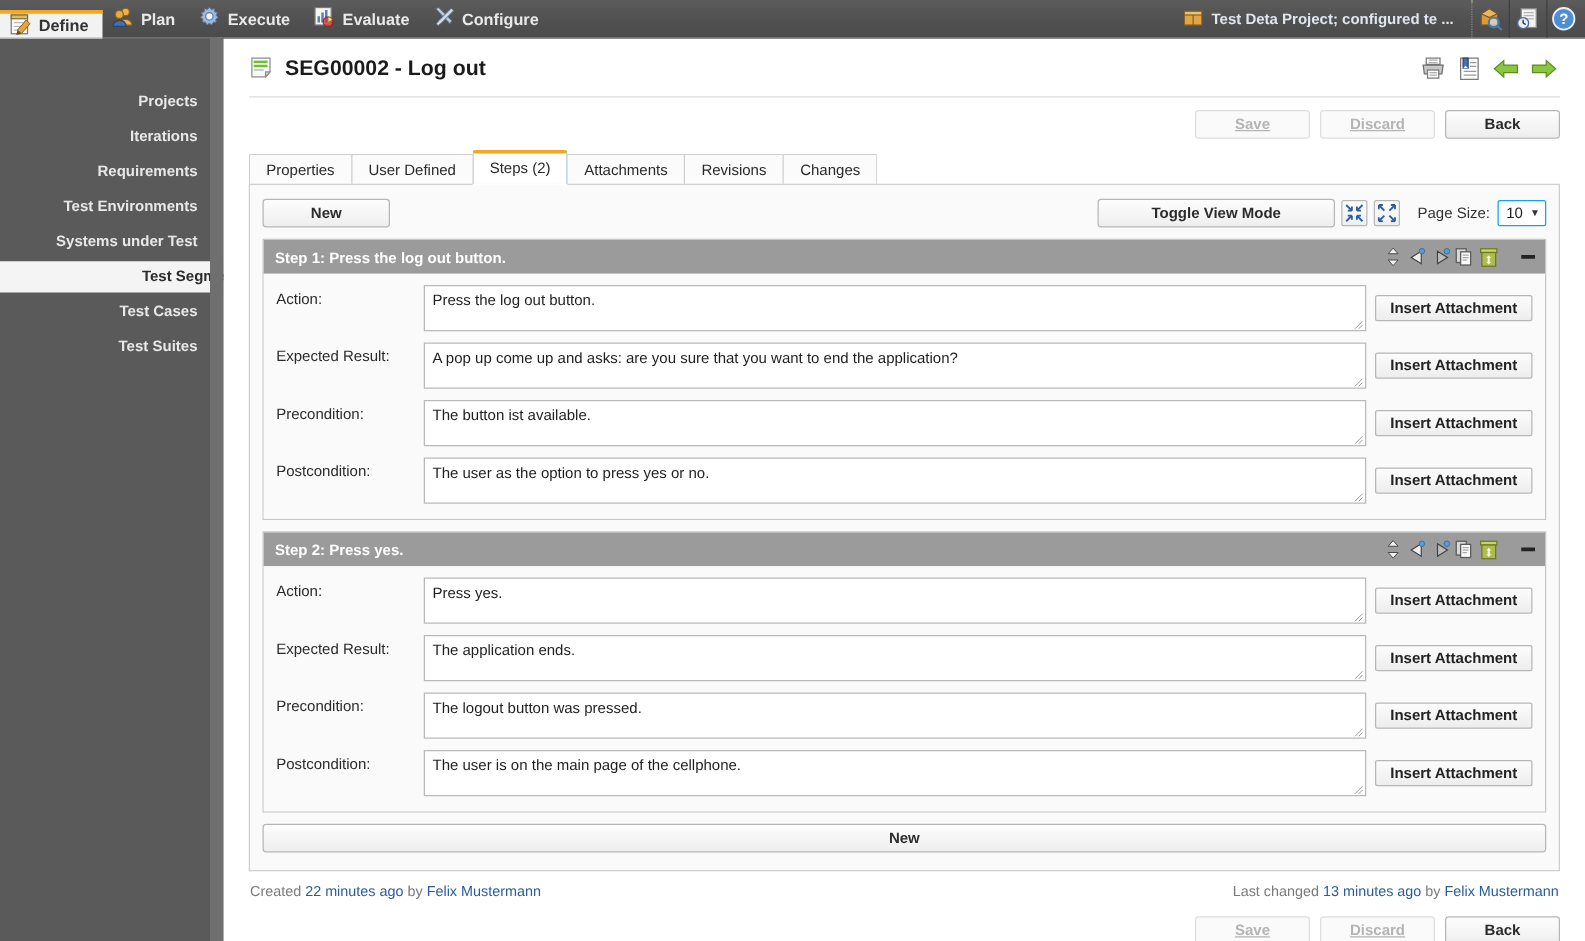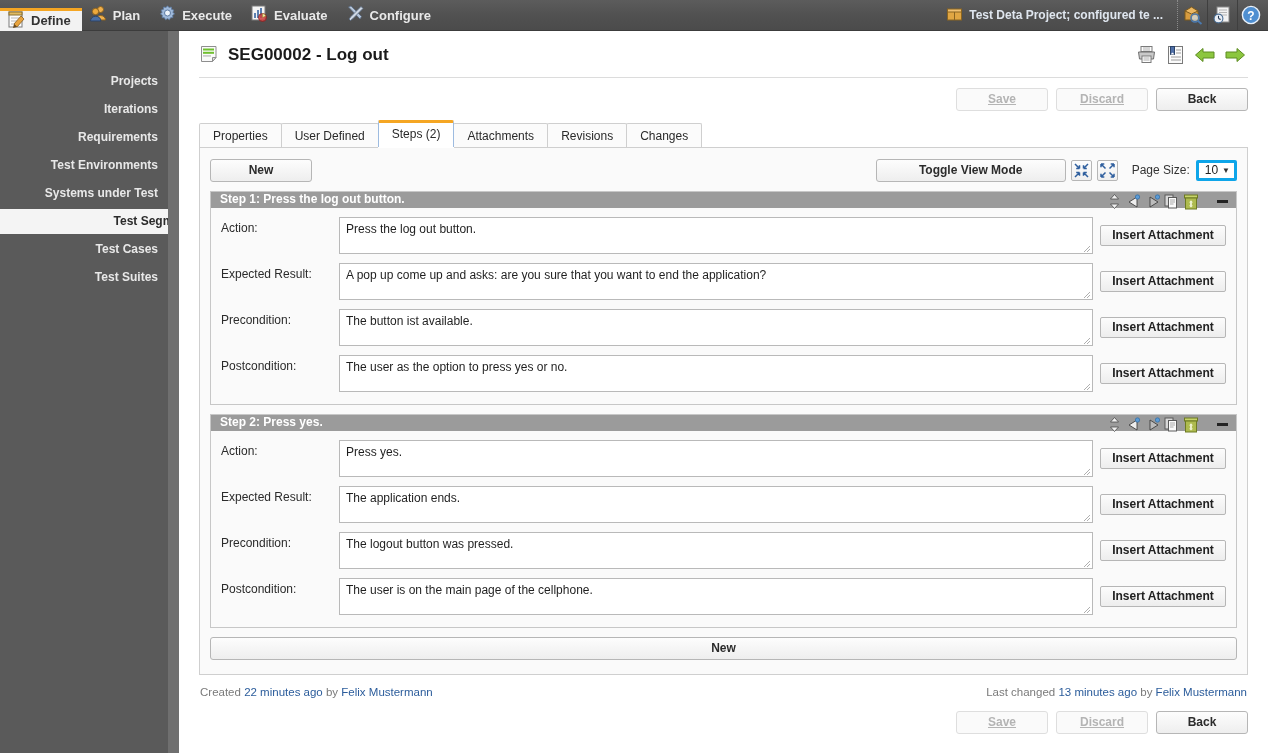--- a/index.html
+++ b/index.html
@@ -144,31 +144,31 @@
   .btn-toggle { min-width: 190px; }
   .sq-btn {
     width: 21px; height: 21px; margin-left: 5px;
     background: linear-gradient(to bottom,#fdfdfd,#efefef);
     border: 1px solid #b6b6b6; border-radius: 2px;
     display:flex; align-items:center; justify-content:center; cursor:pointer;
   }
   .pagesize-label { margin-left: 14px; font-size: 12px; color: #333; }
   .pagesize-sel {
     margin-left: 6px; height: 21px; min-width: 39px;
-    border: 3px solid #0ea5e9; background: #fff; border-radius: 2px;
+    border: 1px solid #0ea5e9; background: #fff; border-radius: 2px;
     font-size: 12px; display:flex; align-items:center; justify-content:space-between;
     padding: 0 4px 0 6px; cursor: pointer; color:#222;
   }
   .pagesize-sel .caret { font-size: 8px; margin-left: 4px; color:#333; }
 
   
   .step { margin-top: 9px; border: 1px solid #c7c7c7; background:#fafafa; }
   .step-header {
-    height: 16px; background: #9b9b9b;
-    display: flex; align-items: flex-start;
+    height: 27px; background: #9b9b9b;
+    display: flex; align-items: center;
     padding: 0 6px 0 9px;
     color: #ffffff; font-size: 12px; font-weight: bold;
   }
   .step-header .sh-spacer { flex:1 1 auto; }
   .step-header .hicon { width: 19px; height:19px; display:flex; align-items:center; justify-content:center; cursor:pointer; }
   .minus-btn {
     width: 16px; height: 19px; margin-left: 14px;
     display:flex; align-items:center; justify-content:center; cursor:pointer;
   }
   .minus-btn i { display:block; width:11px; height:3px; background:#232323; }

